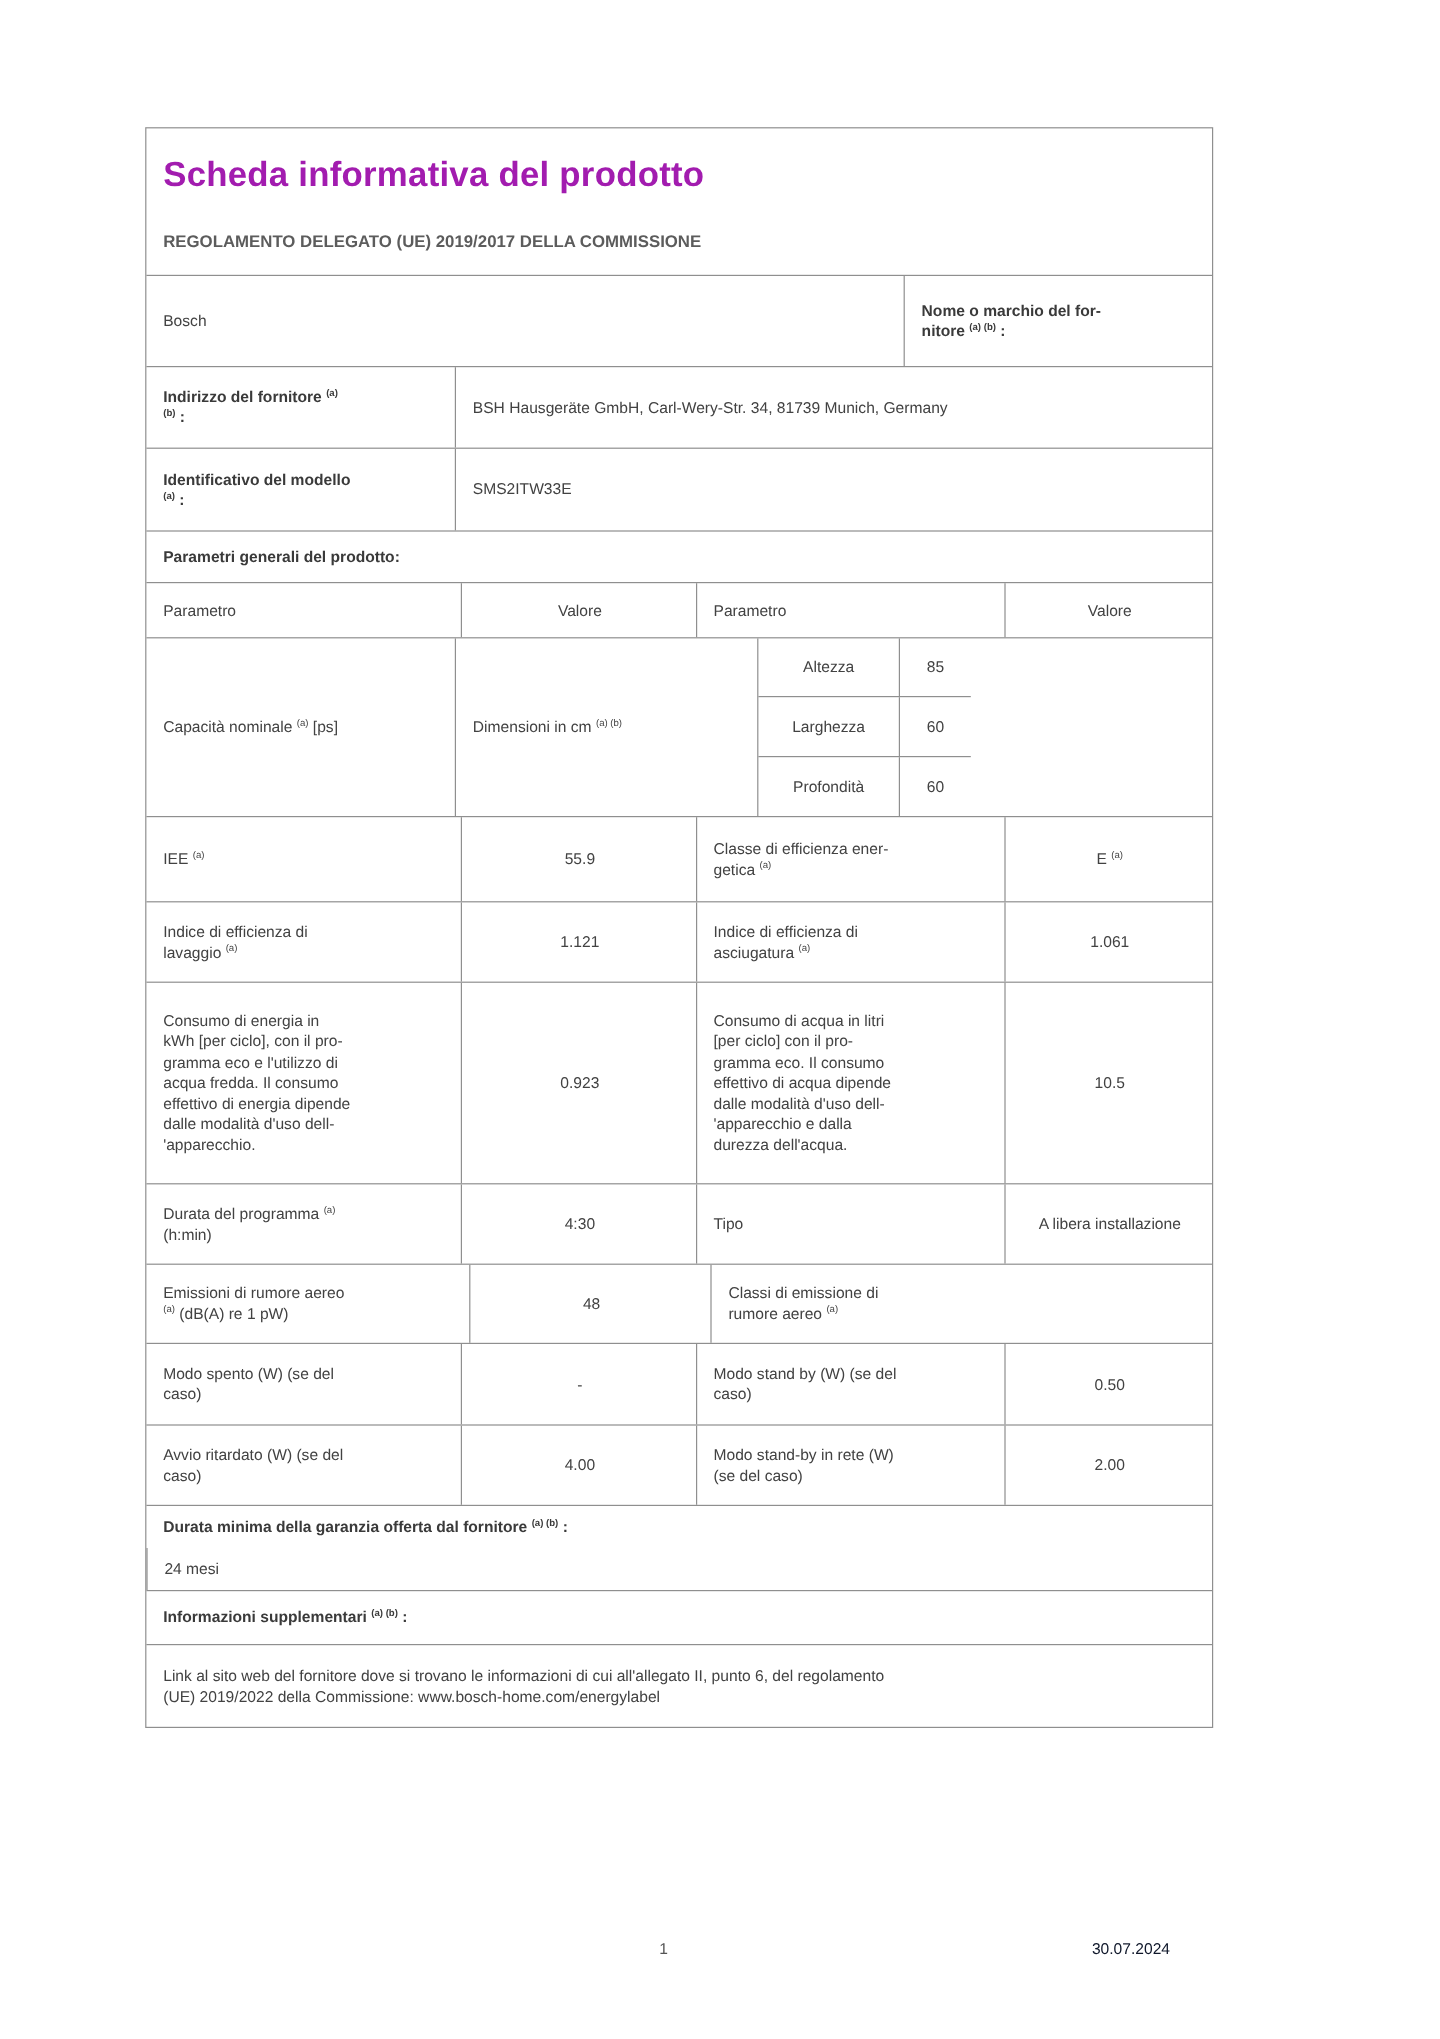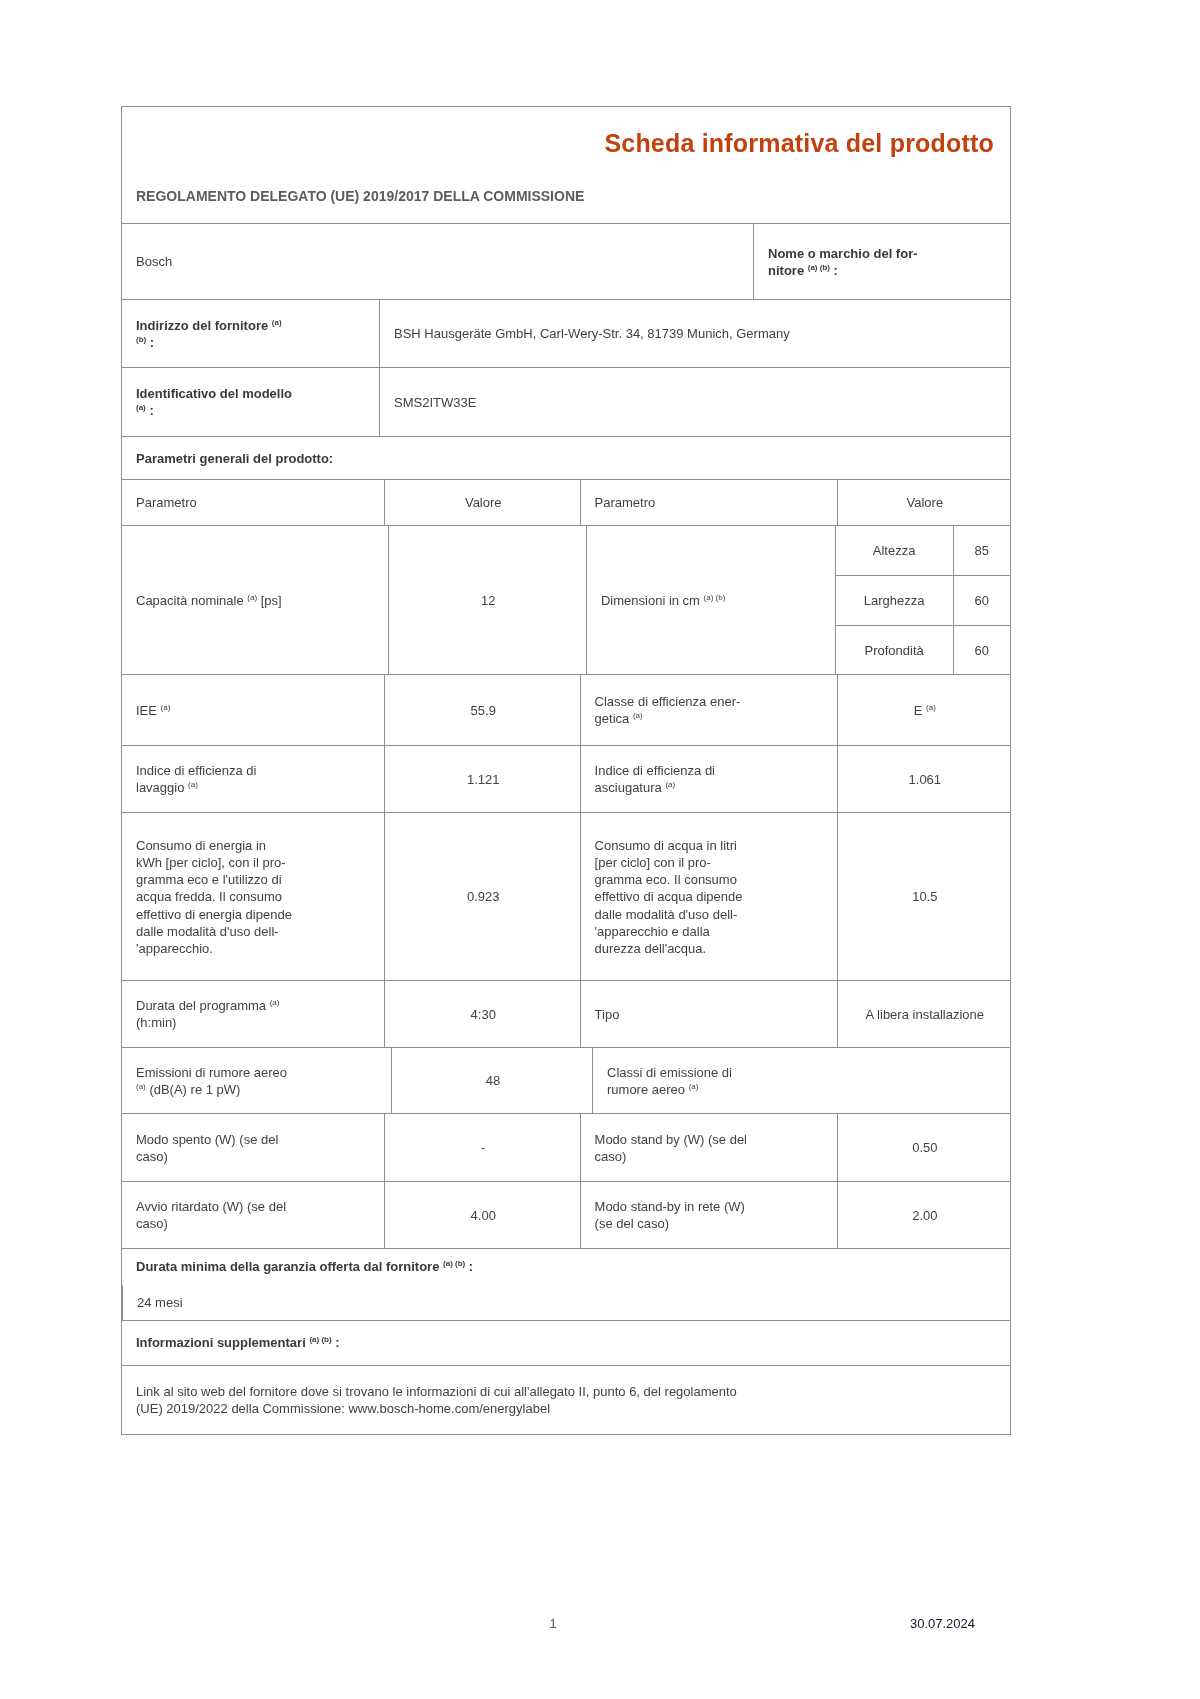--- a/index.html
+++ b/index.html
@@ -28,21 +28,21 @@
   .c3 { width:252px; }
   .c4 { width:178px; }
   .w-label { width:257px; }
   .w-value { width:631px; }
   .w-guar-label { width:710px; }
   .w-guar-value { width:178px; }
   .full { width:888px; }
 
   
   .title-row { display:block; padding:20px 16px 18px 14px; }
-  .doc-title { margin:0; font-size:25px; font-weight:bold; color:#c2410c; letter-spacing:0.2px;text-align:right; }
+  .doc-title { margin:0; font-size:29px; font-weight:bold; color:#a21caf; letter-spacing:0.2px; }
   .doc-subtitle { margin-top:27px; font-size:14px; font-weight:bold; color:#5c5c5c; }
 
   
   .h-sup1 { min-height:75px; }
   .h-sup2 { min-height:67px; }
   .h-sup3 { min-height:68px; }
   .h-section { min-height:42px; }
   .h-header { min-height:45px; }
   .h-dims { min-height:148px; }
   .h-iee { min-height:70px; }
@@ -126,23 +126,20 @@
         </div>
       <div class="cell c4 center">
           <div class="txt">Valore</div>
         </div>
     </div>
 
     <div class="trow h-dims">
       <div class="cell c1">
         <div class="txt"><span>Capacità nominale</span> <sup>(a)</sup><span> [ps]</span></div>
       </div>
-      <div class="cell c2 center">
-          <div class="txt">12</div>
-        </div>
       <div class="cell c3">
         <div class="txt"><span>Dimensioni in cm</span> <sup>(a) (b)</sup></div>
       </div>
       <div class="cell c4 dims-cell">
         <div class="dim-row">
           <div class="dim-name">Altezza</div>
           <div class="dim-val">85</div>
         </div>
         <div class="dim-row">
           <div class="dim-name">Larghezza</div>

